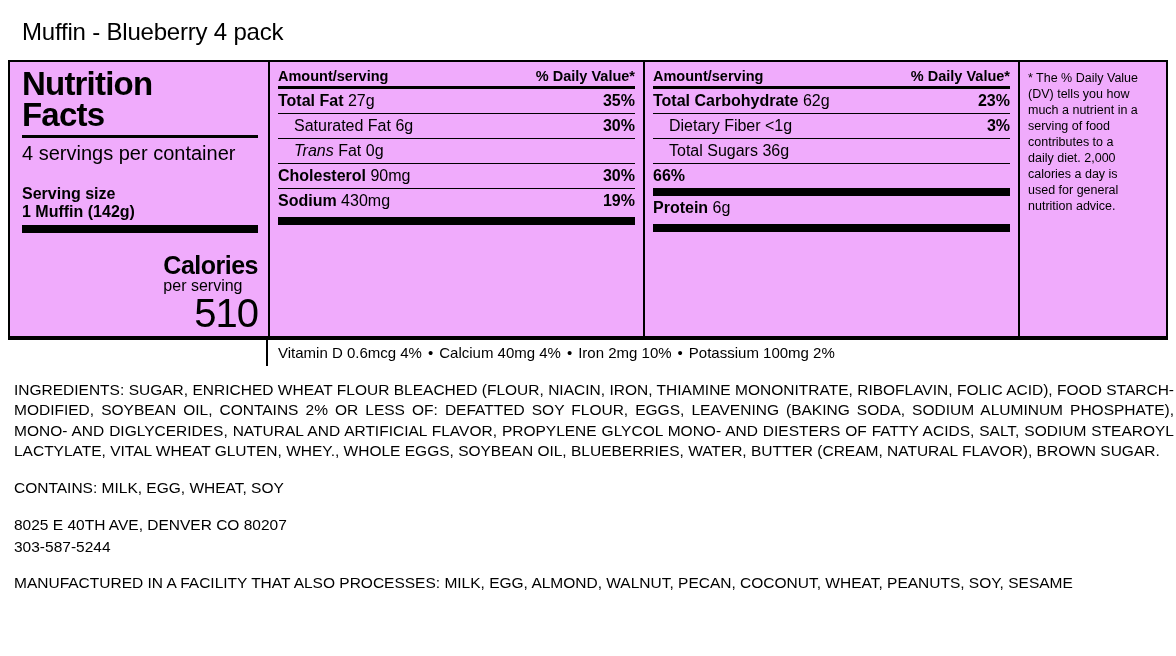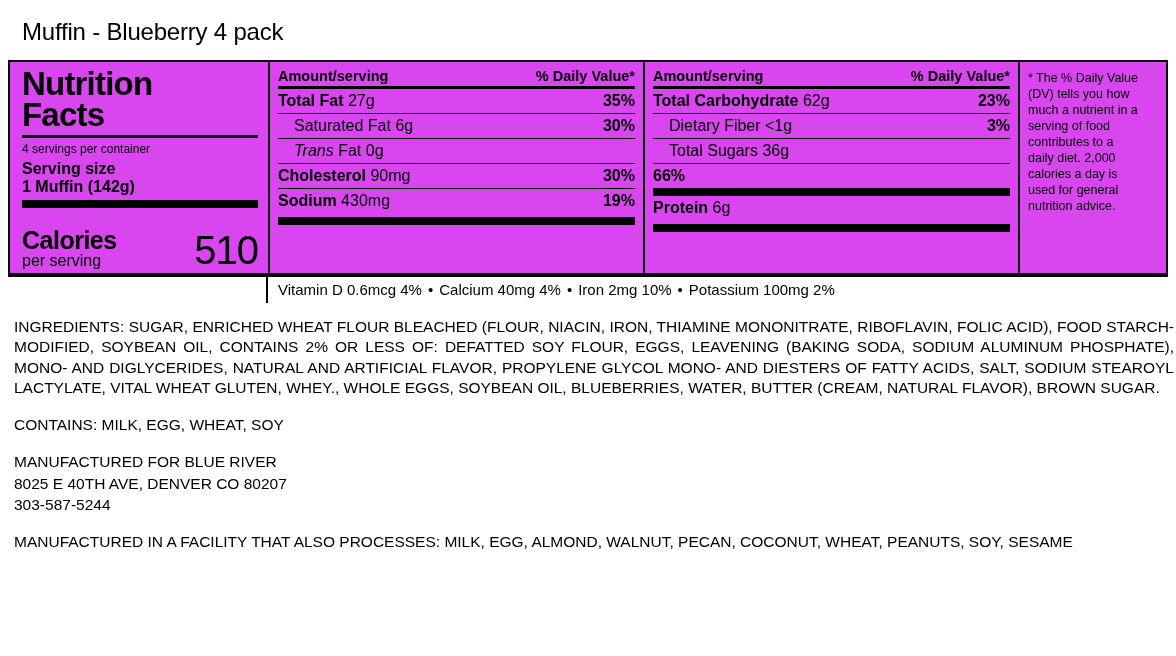--- a/index.html
+++ b/index.html
@@ -25,47 +25,48 @@
     letter-spacing: -0.2px;
     margin: 8px 0 14px 14px;
   }
 
   
   .nfp {
     border: 2px solid #000;
     display: flex;
     width: 1160px;
     box-sizing: border-box;
-    background: #d946ef;
+    background: #f0abfc;
   }
   .col-left {
     width: 258px;
     padding: 6px 10px 4px 12px;
     box-sizing: border-box;
     border-right: 0;
   }
   .nf-title {
     font-size: 33px;
     font-weight: bold;
     line-height: 0.95;
     letter-spacing: -0.8px;
     margin-bottom: 4px;
   }
   .rule-med { border-top: 3px solid #000; margin: 4px 0; }
   .rule-thick { border-top: 8px solid #000; margin: 4px 0; }
 
-  .servings-line { font-size: 12px; margin: 2px 0 4px 0; }
+  .servings-line { font-size: 20px; margin: 2px 0 20px 0; }
   .serving-size-label { font-size: 16px; font-weight: bold; }
   .serving-size-value { font-size: 16px; font-weight: bold; }
 
   .cal-row {
     display: flex;
     align-items: flex-end;
     justify-content: space-between;
     margin-top: 20px;
+    flex-direction: column;
   }
   .cal-left { line-height: 1.0; }
   .cal-word { font-size: 25px; font-weight: bold; letter-spacing: -0.5px; }
   .cal-sub { font-size: 16px; }
   .cal-value { font-size: 40px; font-weight: normal; letter-spacing: -1px; line-height: 0.95; }
 
   .col-mid, .col-right {
     width: 375px;
     box-sizing: border-box;
     padding: 6px 8px 4px 8px;
@@ -224,20 +225,19 @@
         <span>Vitamin D 0.6mcg 4%</span><span class="sep">•</span><span>Calcium 40mg 4%</span><span class="sep">•</span><span>Iron 2mg 10%</span><span class="sep">•</span><span>Potassium 100mg 2%</span>
       </div>
     </div>
   </div>
 
   <div class="body-text">INGREDIENTS: SUGAR, ENRICHED WHEAT FLOUR BLEACHED (FLOUR, NIACIN, IRON, THIAMINE MONONITRATE, RIBOFLAVIN, FOLIC ACID), FOOD STARCH-MODIFIED, SOYBEAN OIL, CONTAINS 2% OR LESS OF: DEFATTED SOY FLOUR, EGGS, LEAVENING (BAKING SODA, SODIUM ALUMINUM PHOSPHATE), MONO- AND DIGLYCERIDES, NATURAL AND ARTIFICIAL FLAVOR, PROPYLENE GLYCOL MONO- AND DIESTERS OF FATTY ACIDS, SALT, SODIUM STEAROYL LACTYLATE, VITAL WHEAT GLUTEN, WHEY., WHOLE EGGS, SOYBEAN OIL, BLUEBERRIES, WATER, BUTTER (CREAM, NATURAL FLAVOR), BROWN SUGAR.</div>
 
   <div class="block" style="margin-left:6px">CONTAINS: MILK, EGG, WHEAT, SOY</div>
 
   <div class="block" style="margin-left:6px">
-    <div class="addr-line">MANUFACTURED FOR BLUE RIVER</div>
     <div class="addr-line">8025 E 40TH AVE, DENVER CO 80207</div>
     <div class="addr-line">303-587-5244</div>
   </div>
 
   <div class="block" style="margin-left:6px; width:1160px; text-align:justify">MANUFACTURED IN A FACILITY THAT ALSO PROCESSES: MILK, EGG, ALMOND, WALNUT, PECAN, COCONUT, WHEAT, PEANUTS, SOY, SESAME</div>
 
 </div>
 
 </body></html>

